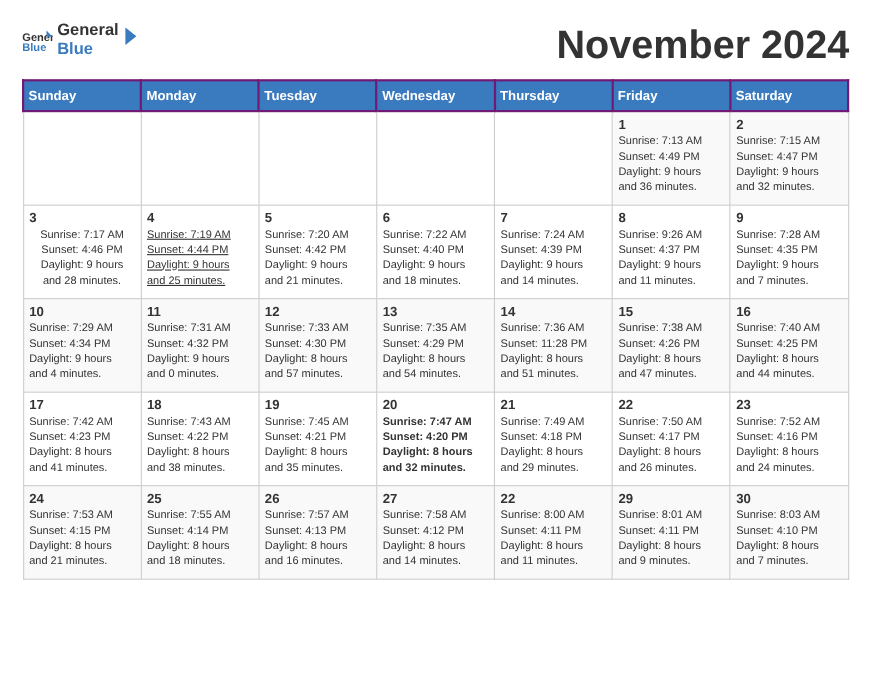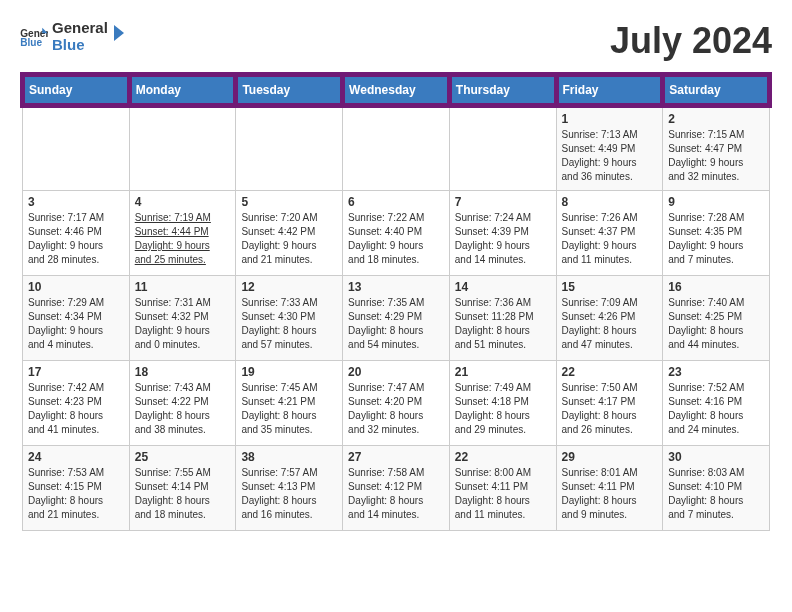--- a/index.html
+++ b/index.html
@@ -42,21 +42,21 @@
       border-collapse: collapse;
       table-layout: fixed;
     }
     thead tr th {
       background-color: #3a7bbf;
       color: #fff;
       font-size: 12px;
       font-weight: bold;
       padding: 6px 4px;
       text-align: left;
-      border: 5px solid #701a75;
+      border: 2px solid #701a75;
     }
     tbody tr td {
       border: 1px solid #ccc;
       vertical-align: top;
       padding: 4px 5px;
       min-height: 80px;
       font-size: 10.5px;
       color: #333;
       background: #fff;
     }
@@ -90,21 +90,21 @@
     </svg>
     <div style="display:flex;flex-direction:column;line-height:1.1">
       <span style="font-size:15px;font-weight:bold;color:#333;">General</span>
       <span style="font-size:15px;font-weight:bold;color:#3a7bbf;">Blue</span>
     </div>
     <svg width="20" height="20" viewBox="0 0 20 20" style="margin-left:-6px;margin-top:-8px;">
       <polygon points="8,2 18,10 8,18" fill="#3a7bbf"></polygon>
     </svg>
   </div>
   <div class="title-area">
-    <div class="month-title">July 2024</div>
+    <div class="month-title">November 2024</div>
   </div>
 </div>
 
 <table>
   <thead>
     <tr>
       <th>Sunday</th>
       <th>Monday</th>
       <th>Tuesday</th>
       <th>Wednesday</th>
@@ -131,21 +131,21 @@
           <div class="day-num">2</div>
           <div class="day-info" style="white-space: pre-line;">Sunrise: 7:15 AM
 Sunset: 4:47 PM
 Daylight: 9 hours
 and 32 minutes.</div>
         </td>
       </tr>
       <tr>
         <td>
           <div class="day-num">3</div>
-          <div class="day-info" style="white-space: pre-line;">Sunrise: 7:17 AM
+          <div class="day-info" style="white-space: pre-line; text-align: center;">Sunrise: 7:17 AM
 Sunset: 4:46 PM
 Daylight: 9 hours
 and 28 minutes.</div>
         </td>
         <td>
           <div class="day-num">4</div>
           <div class="day-info" style="white-space: pre-line; text-decoration: underline;">Sunrise: 7:19 AM
 Sunset: 4:44 PM
 Daylight: 9 hours
 and 25 minutes.</div>
@@ -166,21 +166,21 @@
         </td>
         <td>
           <div class="day-num">7</div>
           <div class="day-info" style="white-space: pre-line;">Sunrise: 7:24 AM
 Sunset: 4:39 PM
 Daylight: 9 hours
 and 14 minutes.</div>
         </td>
         <td>
           <div class="day-num">8</div>
-          <div class="day-info" style="white-space: pre-line;">Sunrise: 7:26 AM
+          <div class="day-info" style="white-space: pre-line;">Sunrise: 9:26 AM
 Sunset: 4:37 PM
 Daylight: 9 hours
 and 11 minutes.</div>
         </td>
         <td>
           <div class="day-num">9</div>
           <div class="day-info" style="white-space: pre-line;">Sunrise: 7:28 AM
 Sunset: 4:35 PM
 Daylight: 9 hours
 and 7 minutes.</div>
@@ -217,21 +217,21 @@
         </td>
         <td>
           <div class="day-num">14</div>
           <div class="day-info" style="white-space: pre-line;">Sunrise: 7:36 AM
 Sunset: 11:28 PM
 Daylight: 8 hours
 and 51 minutes.</div>
         </td>
         <td>
           <div class="day-num">15</div>
-          <div class="day-info" style="white-space: pre-line;">Sunrise: 7:09 AM
+          <div class="day-info" style="white-space: pre-line;">Sunrise: 7:38 AM
 Sunset: 4:26 PM
 Daylight: 8 hours
 and 47 minutes.</div>
         </td>
         <td>
           <div class="day-num">16</div>
           <div class="day-info" style="white-space: pre-line;">Sunrise: 7:40 AM
 Sunset: 4:25 PM
 Daylight: 8 hours
 and 44 minutes.</div>
@@ -254,21 +254,21 @@
         </td>
         <td>
           <div class="day-num">19</div>
           <div class="day-info" style="white-space: pre-line;">Sunrise: 7:45 AM
 Sunset: 4:21 PM
 Daylight: 8 hours
 and 35 minutes.</div>
         </td>
         <td>
           <div class="day-num">20</div>
-          <div class="day-info" style="white-space: pre-line;">Sunrise: 7:47 AM
+          <div class="day-info" style="white-space: pre-line; font-weight: bold;">Sunrise: 7:47 AM
 Sunset: 4:20 PM
 Daylight: 8 hours
 and 32 minutes.</div>
         </td>
         <td>
           <div class="day-num">21</div>
           <div class="day-info" style="white-space: pre-line;">Sunrise: 7:49 AM
 Sunset: 4:18 PM
 Daylight: 8 hours
 and 29 minutes.</div>
@@ -297,21 +297,21 @@
 and 21 minutes.</div>
         </td>
         <td>
           <div class="day-num">25</div>
           <div class="day-info" style="white-space: pre-line;">Sunrise: 7:55 AM
 Sunset: 4:14 PM
 Daylight: 8 hours
 and 18 minutes.</div>
         </td>
         <td>
-          <div class="day-num">38</div>
+          <div class="day-num">26</div>
           <div class="day-info" style="white-space: pre-line;">Sunrise: 7:57 AM
 Sunset: 4:13 PM
 Daylight: 8 hours
 and 16 minutes.</div>
         </td>
         <td>
           <div class="day-num">27</div>
           <div class="day-info" style="white-space: pre-line;">Sunrise: 7:58 AM
 Sunset: 4:12 PM
 Daylight: 8 hours

